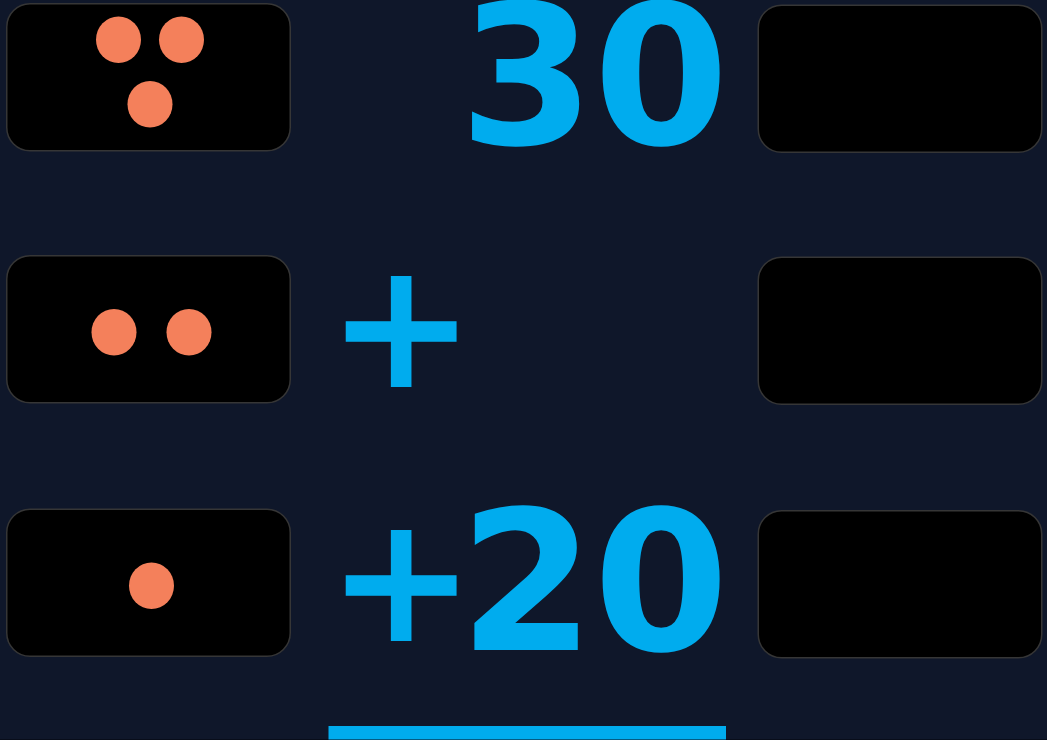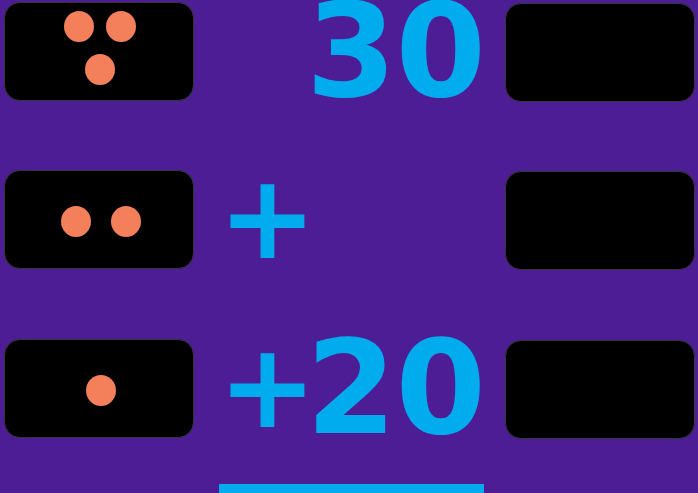--- a/index.html
+++ b/index.html
@@ -11,21 +11,21 @@
     width: 698px;
     height: 493px;
     overflow: hidden;
     font-family: "DejaVu Sans", sans-serif;
   }
 
   #worksheet {
     position: relative;
     width: 698px;
     height: 493px;
-    background: #4c1d95;
+    background: #0f172a;
   }
 
   
   .row {
     position: absolute;
     left: 0;
     width: 698px;
     height: 102px;
   }
   .row-0 { top: 2px; }

